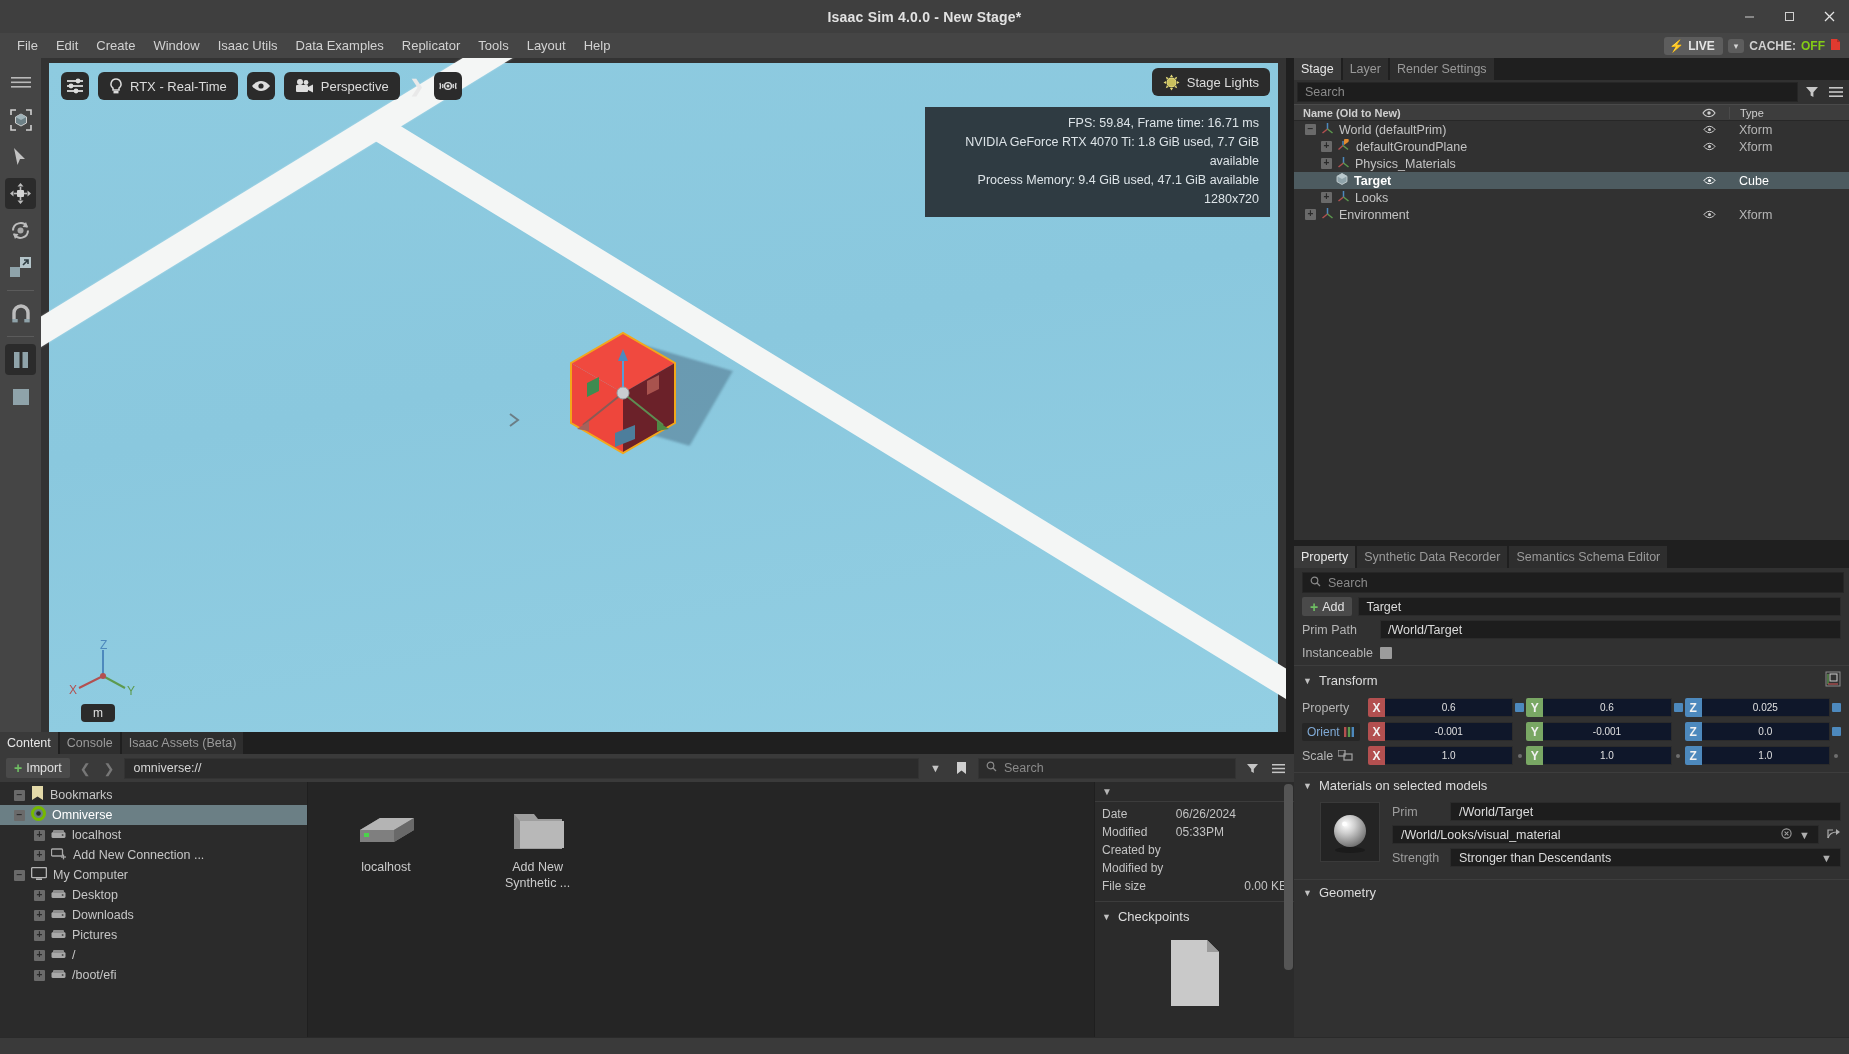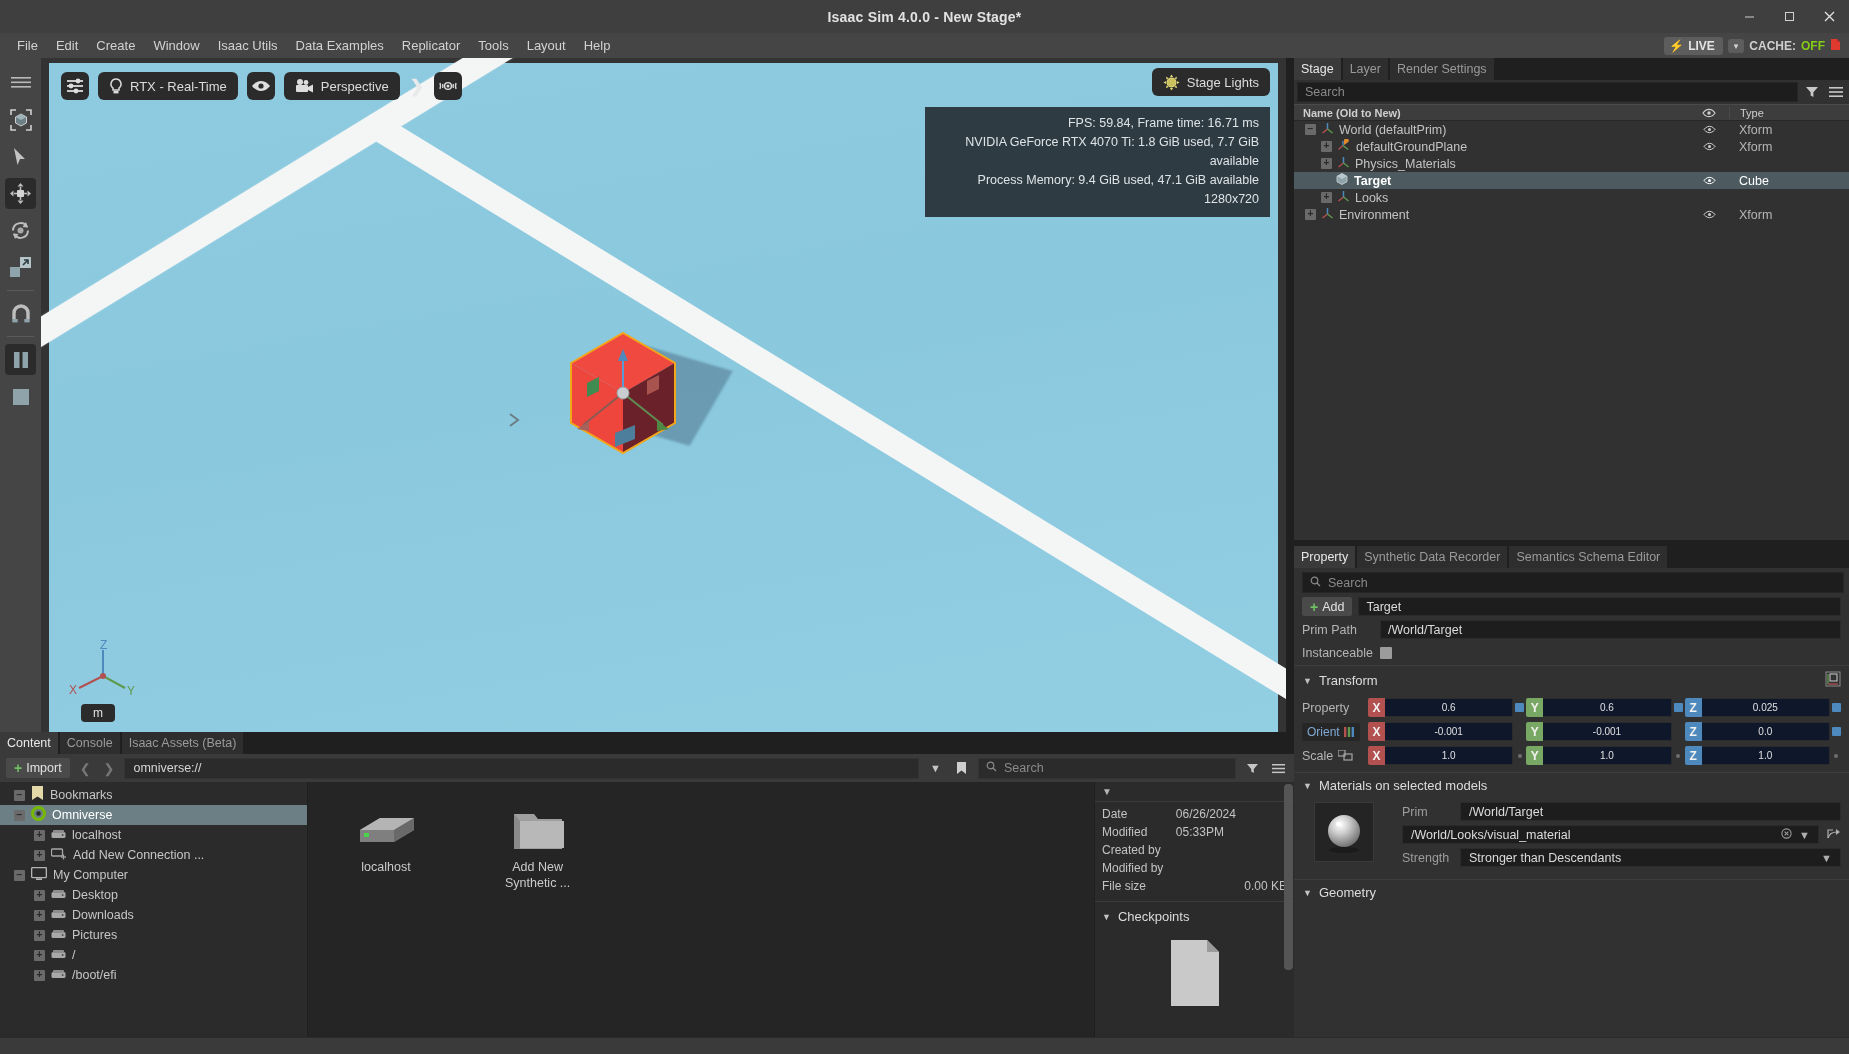--- a/index.html
+++ b/index.html
@@ -128,21 +128,21 @@
   .ax { width: 17px; height: 19px; display: flex; align-items: center; justify-content: center; font-size: 12px; font-weight: bold; color: #f2f2f2; border-radius: 2px 0 0 2px; }
   .ax.x { background: #b35050; }
   .ax.y { background: #79a764; }
   .ax.z { background: #4d89bd; }
   .axval { flex: 1; background: #0f172a; height: 19px; display: flex; align-items: center; justify-content: center; font-size: 10px; color: #e0e0e0; border: 1px solid #2b2b2b; border-left: none; }
   .dot-lnk { width: 13px; display: flex; justify-content: center; align-items: center; }
   .dot-lnk i { width: 9px; height: 9px; background: #4d89bd; display: block; border-radius: 1px; }
   .dot-lnk.small i { width: 4px; height: 4px; background: #6e6e6e; border-radius: 50%; }
   .orient-chip { background: #262626; border-radius: 2px; padding: 2px 5px; display: flex; align-items: center; gap: 4px; color: #7fa9d4; font-size: 12px; }
 
-  .mat-body { display: flex; padding: 5px 8px 8px 20px; gap: 28px; }
+  .mat-body { display: flex; padding: 5px 8px 8px 26px; gap: 12px; }
   .mat-thumb { width: 60px; height: 60px; background: #242424; border: 1px solid #3a3a3a; display: flex; align-items: center; justify-content: center; }
   .mat-fields { flex: 1; display: flex; flex-direction: column; gap: 4px; }
   .mrow { display: flex; align-items: center; gap: 8px; }
   .mlabel { width: 50px; font-size: 12.5px; color: #9d9d9d; text-align: left; }
   .mfield { flex: 1; background: #1d1d1d; height: 19px; display: flex; align-items: center; padding: 0 8px; font-size: 12.5px; color: #dcdcdc; border: 1px solid #2b2b2b; }
   .mfield.with-ic { justify-content: space-between; }
   .mf-ics { display: flex; align-items: center; gap: 7px; color: #aeaeae; font-size: 11px; }
 
   
   .contentpanel { position: absolute; left: 0; top: 732px; width: 1294px; height: 322px; background: #2b2b2b; }

